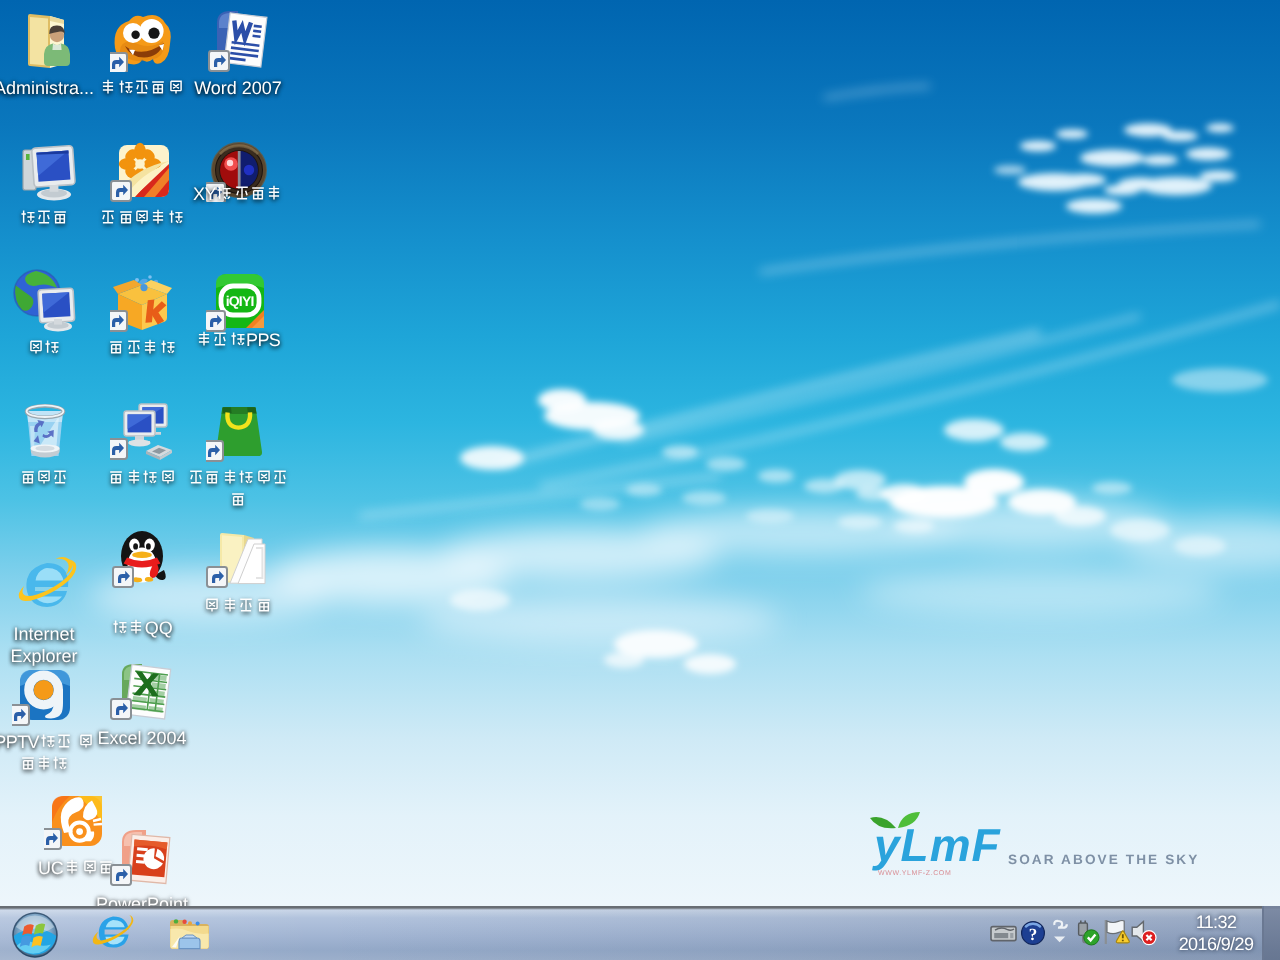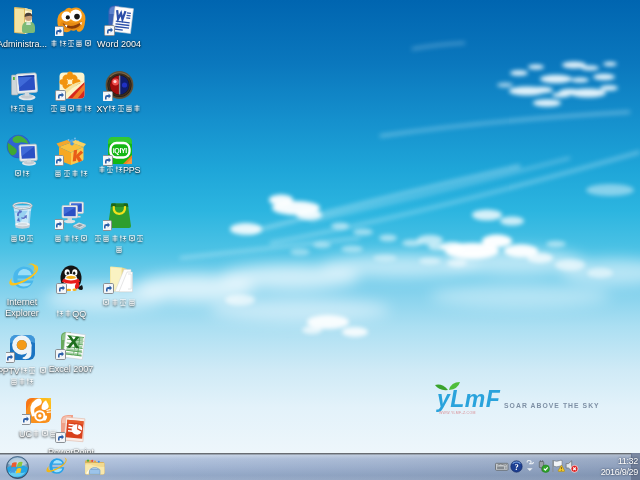--- a/index.html
+++ b/index.html
@@ -8,21 +8,21 @@
 #clouds{position:absolute;left:0;top:0}
 .ic{position:absolute;width:32px;height:32px}
 .lb{position:absolute;left:50%;transform:translateX(-50%);width:66px;font-size:9px;line-height:11px;color:#fff;text-align:center;
 text-shadow:0 1px 2px rgba(0,0,0,.9),0 0 2px rgba(0,0,0,.55);letter-spacing:0}
 .cj{display:inline-block;vertical-align:-1px;margin:0 .2px;
 filter:drop-shadow(0 1px 1px rgba(0,0,0,.8))}
 #taskbar{position:absolute;left:0;top:453px;width:640px;height:27px;
 background:linear-gradient(180deg,#686d73 0%,#686d73 3.5%,#c9d6e8 7.5%,#b2c3dd 22%,#a2b5d3 55%,#94a9c8 82%,#9cafcb 100%)}
 #tbshade{position:absolute;left:0;top:455px;width:640px;height:25px;
 background:linear-gradient(90deg,rgba(255,255,255,.10),rgba(255,255,255,0) 25%,rgba(25,35,60,.06) 60%,rgba(25,35,60,.16) 100%)}
-#clock{position:absolute;top:456px;left:578px;width:60px;text-align:right;color:#fff;
+#clock{position:absolute;top:456px;left:578px;width:60px;text-align:center;color:#fff;
 font-size:9px;line-height:10.5px;letter-spacing:-.3px;text-shadow:0 0 2px rgba(20,30,50,.9)}
 #showdesk{position:absolute;left:631px;top:453px;width:9px;height:27px;
 border-left:1px solid #6a7892;background:linear-gradient(180deg,rgba(120,134,160,.9),rgba(100,115,142,.9));}
 </style></head>
 <body>
 <div id="desk">
 <svg id="clouds" width="640" height="460" viewBox="0 0 640 460">
  <defs>
   <filter id="b1" x="-60%" y="-60%" width="220%" height="220%">
           <feGaussianBlur stdDeviation="7"></feGaussianBlur>
@@ -167,21 +167,21 @@
  <path d="M6.5,7.5 Q6.5,2.5 12,2.5 L14,2.5 L14,10 L6.5,10 Z" fill="#5c82cc"></path>
  <g transform="rotate(7 20 16)">
   <rect x="10.5" y="3.5" width="18.5" height="25" fill="#fdfdfd" stroke="#c8cdd6" stroke-width=".6"></rect>
   <path d="M13,7 L15,15.5 L17.2,9.5 L19.4,15.5 L21.4,7" stroke="#2b4ea8" stroke-width="2.2" fill="none"></path>
   <g stroke="#2b4ea8" stroke-width="1.3">
    <path d="M23,8.5 H27 M23,11 H27 M23,13.5 H27"></path>
    <path d="M13,18 H27 M13,20.7 H27 M13,23.4 H27 M13,26 H21"></path>
   </g>
  </g>
  <use href="#sc" x="1" y="21"></use>
-</svg><div class="lb" style="top:35px">Word 2004</div></div>
+</svg><div class="lb" style="top:35px">Word 2007</div></div>
 
 <div class="ic" style="left:6px;top:69px"><svg width="32" height="32" viewBox="0 0 32 32">
  <rect x="5.5" y="6" width="6.5" height="20" rx="1" fill="#cfd6da" stroke="#9aa4aa" stroke-width=".6"></rect>
  <rect x="7" y="8" width="1.8" height="3" fill="#57b33e"></rect>
  <g transform="rotate(-4 20 15)">
  <rect x="10.5" y="4.5" width="20.5" height="19.5" rx="1.8" fill="#e9ecee" stroke="#b9c0c6" stroke-width=".8"></rect>
  <rect x="12.8" y="6.8" width="16" height="14.6" fill="#2a50c4"></rect>
  <path d="M12.8,6.8 L28.8,6.8 L12.8,18.5 Z" fill="#3f6ad8"></path>
  <path d="M12.8,6.8 L28.8,6.8 L28.8,8.4 L12.8,7.8 Z" fill="#1a3a9e"></path>
  </g>
@@ -231,21 +231,21 @@
  <circle cx="16.5" cy="16" r="13" fill="none" stroke="#6b5638" stroke-width="2" opacity=".8"></circle>
  <circle cx="16.5" cy="16" r="10.7" fill="none" stroke="#3a2c1e" stroke-width="1.6"></circle>
  <path d="M16.5,6.5 A9.5,9.5 0 0 0 16.5,25.5 Z" fill="#a00c0c"></path>
  <path d="M16.5,6.5 A9.5,9.5 0 0 1 16.5,25.5 Z" fill="#101d6e"></path>
  <circle cx="12.5" cy="13" r="3.4" fill="#ff5a5a" opacity=".85"></circle>
  <circle cx="12" cy="12.5" r="1.6" fill="#ffd7d7"></circle>
  <circle cx="21.5" cy="16" r="2.6" fill="#2233cc" opacity=".9"></circle>
  <rect x="15.9" y="6.5" width="1.4" height="19" fill="#8d8d96"></rect>
  <path d="M7,8 A13,13 0 0 1 26,8" stroke="#8a7450" stroke-width="1.4" fill="none" opacity=".7"></path>
  <use href="#sc" x="-1" y="22"></use>
-</svg><div class="lb" style="top:35px;letter-spacing:-.3px">XY<svg class="cj" width="8" height="9" viewBox="0 0 11 11">
+</svg><div class="lb" style="top:23px;letter-spacing:-.3px">XY<svg class="cj" width="8" height="9" viewBox="0 0 11 11">
           <use href="#g2"></use>
         </svg><svg class="cj" width="8" height="9" viewBox="0 0 11 11">
           <use href="#g3"></use>
         </svg><svg class="cj" width="8" height="9" viewBox="0 0 11 11">
           <use href="#g1"></use>
         </svg><svg class="cj" width="8" height="9" viewBox="0 0 11 11">
           <use href="#g0"></use>
         </svg></div></div>
 
 <div class="ic" style="left:6px;top:134px"><svg width="32" height="32" viewBox="0 0 32 32">
@@ -374,21 +374,21 @@
         </svg><svg class="cj" width="8" height="9" viewBox="0 0 11 11">
           <use href="#g2"></use>
         </svg><svg class="cj" width="8" height="9" viewBox="0 0 11 11">
           <use href="#g4"></use>
         </svg><svg class="cj" width="8" height="9" viewBox="0 0 11 11">
           <use href="#g3"></use>
         </svg><br><svg class="cj" width="8" height="9" viewBox="0 0 11 11">
           <use href="#g1"></use>
         </svg></div></div>
 
-<div class="ic" style="left:6px;top:263px"><svg width="34" height="32" viewBox="0 0 34 32">
+<div class="ic" style="left:6px;top:278px"><svg width="34" height="32" viewBox="0 0 34 32">
  <path d="M17.5,3.5 Q25.5,3.5 27.5,9.5 Q28.6,12.6 28,15.5 L11.5,15.5 L11.5,17.5 L27.5,17.5 Q26.8,20.5 24.5,22.8 Q21.8,25.5 17.5,25.5 Q12,25.5 9.2,21.5 Q7,18.3 7.2,14 Q7.5,8.5 11.8,5.8 Q14.3,4 17.5,3.5 Z" fill="#49b8ec"></path>
  <path d="M17.5,6 Q23.5,6 25.2,10.5 Q25.6,11.4 25.7,12.3 L11.8,12.3 Q12.3,8 16,6.4 Q16.7,6.1 17.5,6 Z" fill="#9adef8"></path>
  <path d="M11.3,20.3 L25,20.3 Q22.5,23.6 17.8,23.6 Q13.6,23.6 11.3,20.3 Z" fill="#9adef8"></path>
  <path d="M28.6,1.6 Q32.8,2.6 32,6.6 Q31.2,10.4 25.5,14.6 Q19,19.3 11.8,21.6 Q5,23.7 3.6,21 Q2.5,18.6 6,15 Q4.8,17.6 5.6,19 Q6.8,21 12.5,19.2 Q18.6,17.2 24.2,13.2 Q29.6,9.3 30.4,6 Q31,3.3 28.6,1.6 Z" fill="#fdc41c"></path>
  <path d="M28.6,1.6 Q25.6,-0.4 21.8,1.4 Q26.4,0.9 27.8,3.4 Q29.2,5.8 26.8,9.6 Q30.2,6.6 30.5,4.4 Q30.7,2.8 28.6,1.6 Z" fill="#fdc41c"></path>
 </svg><div class="lb" style="top:34px">Internet<br>Explorer</div></div>
 
 <div class="ic" style="left:55px;top:263px"><svg width="32" height="32" viewBox="0 0 32 32">
  <ellipse cx="16" cy="15" rx="10.5" ry="12.5" fill="#141414"></ellipse>
  <ellipse cx="16" cy="19.5" rx="7.2" ry="8.8" fill="#fff"></ellipse>
@@ -464,21 +464,21 @@
             <rect x="12" y="24" width="7" height="2.6"></rect>
    <rect x="20.5" y="24" width="7" height="2.6"></rect>
   </g>
   <g stroke="#4e9e4e" stroke-width=".8" fill="none">
    <path d="M11.5,7.5 H28 M11.5,11.2 H28 M11.5,14.9 H28 M11.5,18.6 H28 M11.5,22.3 H28 M11.5,26 H28"></path>
    <path d="M19.8,7.5 V26 M23.8,7.5 V26"></path>
   </g>
   <path d="M11.5,7.5 L16.5,13 L12,19.5 L15.5,19.5 L18.2,15 L21.5,19 L24.5,18.5 L19.8,12.8 L23.5,7.5 L20.5,7.5 L18,11 L15,7.5 Z" fill="#1e6e1e"></path>
  </g>
  <use href="#sc" x="0" y="20"></use>
-</svg><div class="lb" style="top:35px">Excel 2007</div></div>
+</svg><div class="lb" style="top:35px">Excel 2004</div></div>
 
 <div class="ic" style="left:22px;top:394px"><svg width="32" height="32" viewBox="0 0 32 32">
  <rect x="4" y="4" width="25" height="25" rx="6" fill="#f9901c"></rect>
  <path d="M17,4 L29,4 L29,17 Q24,10 17,4 Z" fill="#fdc01c" opacity=".9"></path>
  <path d="M4,17 L4,10 Q4,4 10,4 L13,4 Q7,9 4,17 Z" fill="#f86f16" opacity=".8"></path>
  <path d="M10,22.5 Q5.5,11 13.5,5.8 Q19,2.8 19.8,7.2 Q20.3,10.5 15.8,12.2 Q11.8,13.8 12.2,17.5 Q12.5,20 14.5,21.8 Z" fill="#fff"></path>
  <path d="M19.5,14.5 Q19.5,8.5 24,6.2 L26,10 Q28,13.5 24.2,15.5 Q21,17 19.5,14.5 Z" fill="#fff"></path>
  <path d="M24.5,16.5 L28.5,15.5 M24.8,18.3 L29,18" stroke="#fff" stroke-width="1.2"></path>
  <circle cx="17.8" cy="21.8" r="4.6" fill="none" stroke="#fff" stroke-width="2"></circle>
  <circle cx="17.8" cy="21.8" r="1.7" fill="#fff"></circle>
@@ -501,21 +501,21 @@
   <path d="M11.5,8.5 L28,8.5 L28,12 Q19.5,9.8 11.5,12 Z" fill="#e8602e" opacity=".85"></path>
   <g stroke="#fff" stroke-width="1.5">
    <path d="M13.2,13 H18.5 M13.2,16.2 H18.5 M13.2,19.4 H17.5"></path>
   </g>
   <path d="M22,12 A5.2,5.2 0 1 0 26.7,19.2 L22,17 Z" fill="#fff"></path>
   <path d="M23.3,12.1 A5.2,5.2 0 0 1 27.1,17.9 L22.7,15.9 Z" fill="#fff"></path>
  </g>
  <use href="#sc" x="0" y="20"></use>
 </svg><div class="lb" style="top:35px">PowerPoint<br>2007</div></div>
 
-<div id="ylmf" style="position:absolute;left:432px;top:381px;width:165px;height:40px">
+<div id="ylmf" style="position:absolute;left:432px;top:405px;width:165px;height:40px">
 <svg width="172" height="40" viewBox="0 0 172 40">
  <path d="M16,9 Q10,2 3,4 Q7,10 16,9 Z" fill="#3aa32c"></path>
  <path d="M17,9 Q19,1 28,1 Q26,8 17,9 Z" fill="#4fbe3a"></path>
  <text x="5" y="25.5" font-size="23" font-weight="bold" font-style="italic" fill="#2aa3dc" font-family="Liberation Sans" letter-spacing="0.5">yLmF</text>
  <text x="72" y="27" font-size="6.8" font-weight="bold" fill="#7e90a5" letter-spacing="1.05" font-family="Liberation Sans">SOAR ABOVE THE SKY</text>
  <text x="7" y="32.5" font-size="3.5" fill="#d98f96" letter-spacing=".3" font-family="Liberation Sans">WWW.YLMF-Z.COM</text>
 </svg>
 </div>
 
 <div id="taskbar"></div>

